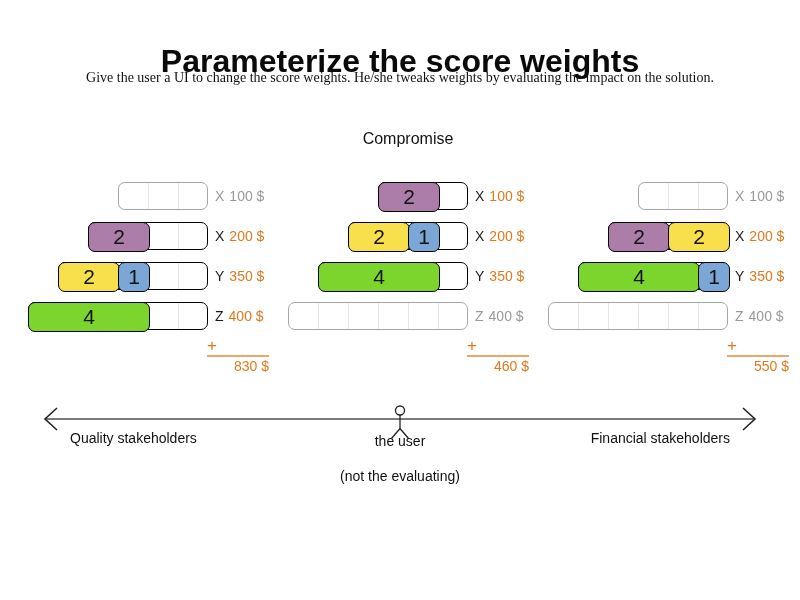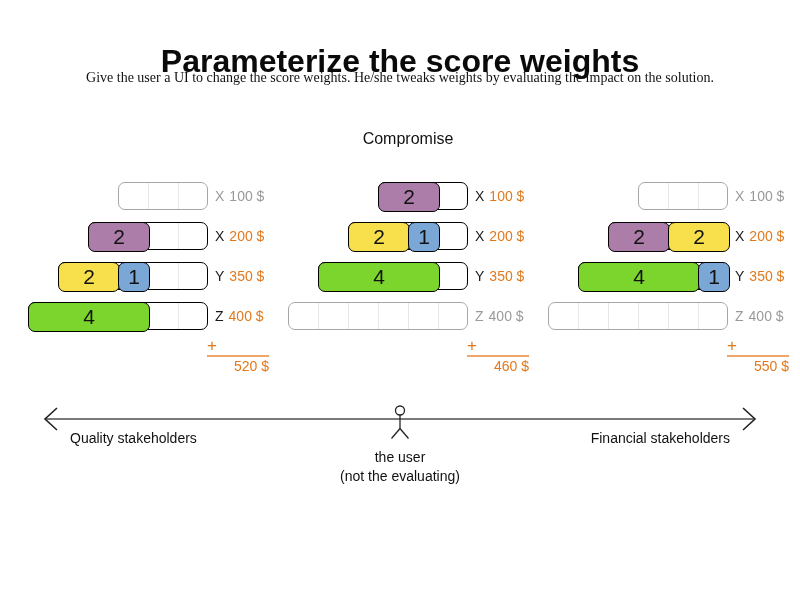--- a/index.html
+++ b/index.html
@@ -80,21 +80,21 @@
         <span>4</span>
       </div>
   </div>
   <div class="rowlabel" style="left:215px;top:302px">
     <span class="letter">Z</span>
     <span class="cost">400 $</span>
   </div>
 
   <div class="plus" style="left:207px">+</div>
   <div class="sumline" style="left:207px"></div>
-  <div class="total" style="left:207px">520 $</div>
+  <div class="total" style="left:207px">830 $</div>
 
   <div class="abs col-title" style="left:288px">Compromise</div>
 
   <div class="box" style="left:378px;top:182px;width:90px">
     <div class="block purple" style="left:-1px;width:62px">
         <span>2</span>
       </div>
   </div>
   <div class="rowlabel" style="left:475px;top:182px">
     <span class="letter">X</span>
@@ -184,16 +184,16 @@
     <g>
       <circle cx="360" cy="10.5" r="4.5" fill="#fff" stroke="#222" stroke-width="1.3"></circle>
       <line x1="360" y1="15" x2="360" y2="28.5" stroke="#222" stroke-width="1.3"></line>
       <line x1="360" y1="28.5" x2="351.5" y2="38.5" stroke="#222" stroke-width="1.3"></line>
       <line x1="360" y1="28.5" x2="368.5" y2="38.5" stroke="#222" stroke-width="1.3"></line>
     </g>
   </svg>
 
   <div class="axis-label" style="left:70px">Quality stakeholders</div>
   <div class="axis-label" style="right:70px">Financial stakeholders</div>
-  <div class="center-label" style="top:449px">the user</div>
+  <div class="center-label" style="top:433px">the user</div>
   <div class="center-label" style="top:468px">(not the evaluating)</div>
 
 </div>
 
 </body></html>

